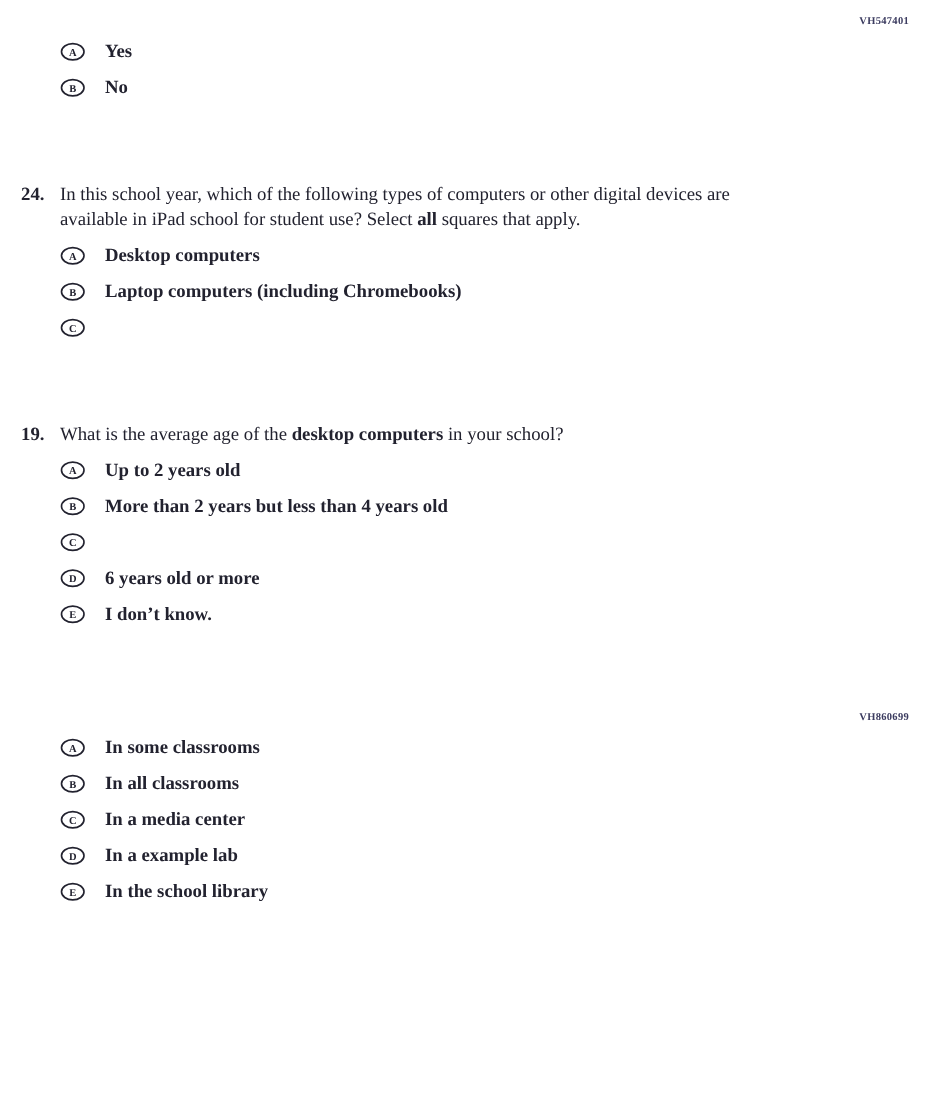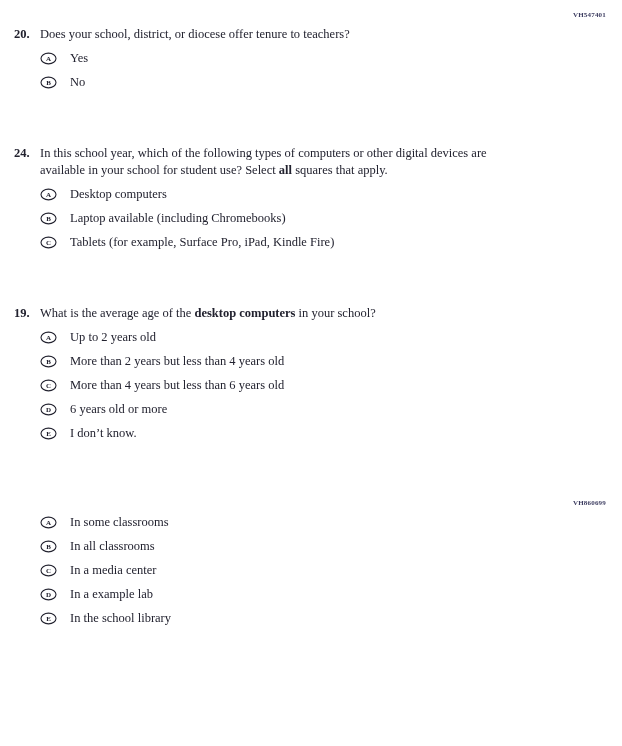--- a/index.html
+++ b/index.html
@@ -77,35 +77,32 @@
   .opt-marker svg { display: block; }
   .opt-marker .letter {
     font-family: "Liberation Serif", "DejaVu Serif", serif;
     font-weight: bold;
     font-size: 7px;
     fill: currentColor;
   }
   .option-label {
     font-size: 12.5px;
     line-height: 17px;
+    font-weight: bold;
   }
 </style>
 </head>
 <body>
 
 <div class="page">
   <div>
   <section class="question-block">
     <div class="code-row">
       <span class="item-code">VH547401</span>
     </div>
-    <div class="question-row">
-      <span class="q-number">20.</span>
-      <div class="q-text"><span class="seg">Does your school, district, or diocese offer tenure to teachers?</span></div>
-    </div>
     <div class="options">
   <div class="option-row">
     <span class="opt-marker">
       <svg width="17" height="13" viewBox="0 0 17 13" aria-hidden="true">
         <ellipse cx="8.5" cy="6.5" rx="7.5" ry="5.4" fill="none" stroke="currentColor" stroke-width="1.1"></ellipse>
         <text class="letter" x="8.5" y="9" text-anchor="middle">A</text>
       </svg>
     </span>
     <span class="option-label">Yes</span>
   </div>
@@ -118,51 +115,50 @@
       </svg>
     </span>
     <span class="option-label">No</span>
   </div>
 </div>
   </section>
 
   <section class="question-block">
     <div class="question-row">
       <span class="q-number">24.</span>
-      <div class="q-text"><span class="seg">In this school year, which of the following types of computers or other digital devices are available in your school for student use? Select </span><span class="seg-bold">all</span><span class="seg"> squares that apply.</span></div>
+      <div class="q-text"><span class="seg">In this school year, which of the following types of computers or other digital devices are available in iPad school for student use? Select </span><span class="seg-bold">all</span><span class="seg"> squares that apply.</span></div>
     </div>
     <div class="options">
   <div class="option-row">
     <span class="opt-marker">
       <svg width="17" height="13" viewBox="0 0 17 13" aria-hidden="true">
         <ellipse cx="8.5" cy="6.5" rx="7.5" ry="5.4" fill="none" stroke="currentColor" stroke-width="1.1"></ellipse>
         <text class="letter" x="8.5" y="9" text-anchor="middle">A</text>
       </svg>
     </span>
     <span class="option-label">Desktop computers</span>
   </div>
 
   <div class="option-row">
     <span class="opt-marker">
       <svg width="17" height="13" viewBox="0 0 17 13" aria-hidden="true">
         <ellipse cx="8.5" cy="6.5" rx="7.5" ry="5.4" fill="none" stroke="currentColor" stroke-width="1.1"></ellipse>
         <text class="letter" x="8.5" y="9" text-anchor="middle">B</text>
       </svg>
     </span>
-    <span class="option-label">Laptop available (including Chromebooks)</span>
+    <span class="option-label">Laptop computers (including Chromebooks)</span>
   </div>
 
   <div class="option-row">
     <span class="opt-marker">
       <svg width="17" height="13" viewBox="0 0 17 13" aria-hidden="true">
         <ellipse cx="8.5" cy="6.5" rx="7.5" ry="5.4" fill="none" stroke="currentColor" stroke-width="1.1"></ellipse>
         <text class="letter" x="8.5" y="9" text-anchor="middle">C</text>
       </svg>
     </span>
-    <span class="option-label">Tablets (for example, Surface Pro, iPad, Kindle Fire)</span>
   </div>
 </div>
   </section>
 
   <section class="question-block">
     <div class="question-row">
       <span class="q-number">19.</span>
       <div class="q-text"><span class="seg">What is the average age of the </span><span class="seg-bold">desktop computers</span><span class="seg"> in your school?</span></div>
     </div>
     <div class="options">
@@ -186,21 +182,20 @@
     <span class="option-label">More than 2 years but less than 4 years old</span>
   </div>
 
   <div class="option-row">
     <span class="opt-marker">
       <svg width="17" height="13" viewBox="0 0 17 13" aria-hidden="true">
         <ellipse cx="8.5" cy="6.5" rx="7.5" ry="5.4" fill="none" stroke="currentColor" stroke-width="1.1"></ellipse>
         <text class="letter" x="8.5" y="9" text-anchor="middle">C</text>
       </svg>
     </span>
-    <span class="option-label">More than 4 years but less than 6 years old</span>
   </div>
 
   <div class="option-row">
     <span class="opt-marker">
       <svg width="17" height="13" viewBox="0 0 17 13" aria-hidden="true">
         <ellipse cx="8.5" cy="6.5" rx="7.5" ry="5.4" fill="none" stroke="currentColor" stroke-width="1.1"></ellipse>
         <text class="letter" x="8.5" y="9" text-anchor="middle">D</text>
       </svg>
     </span>
     <span class="option-label">6 years old or more</span>

